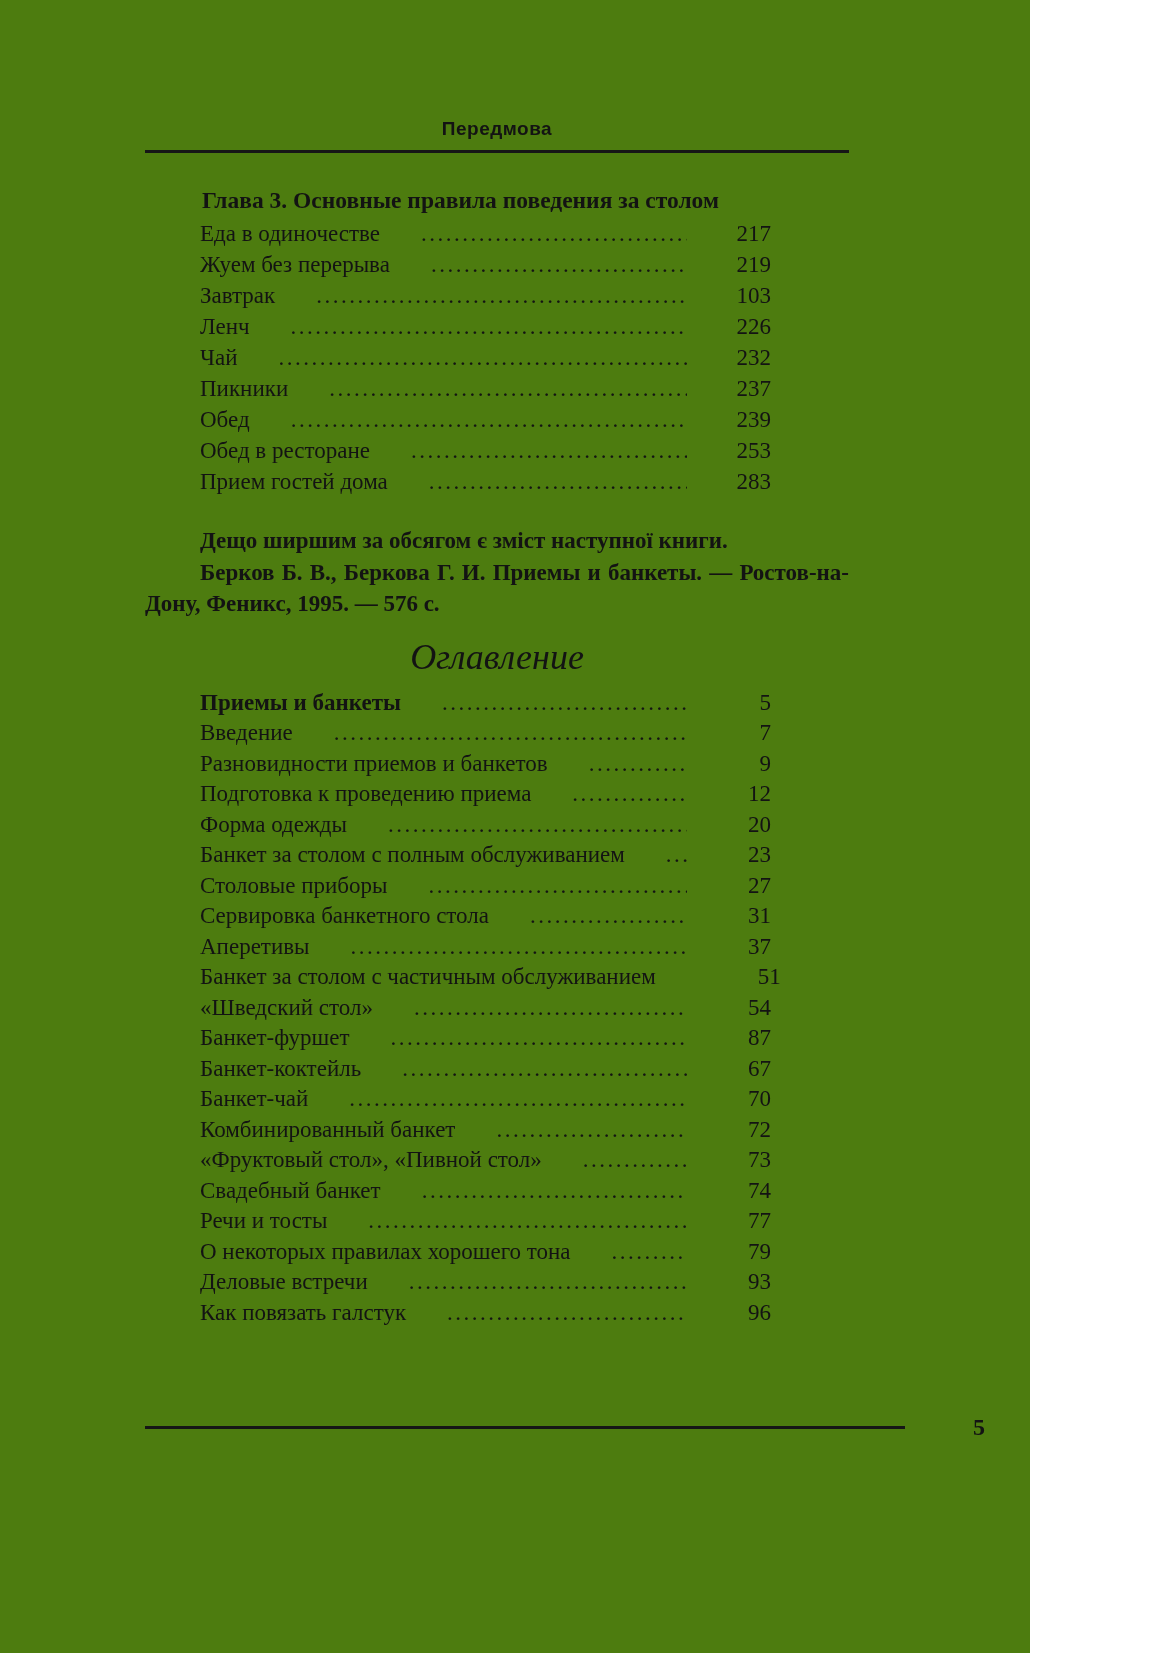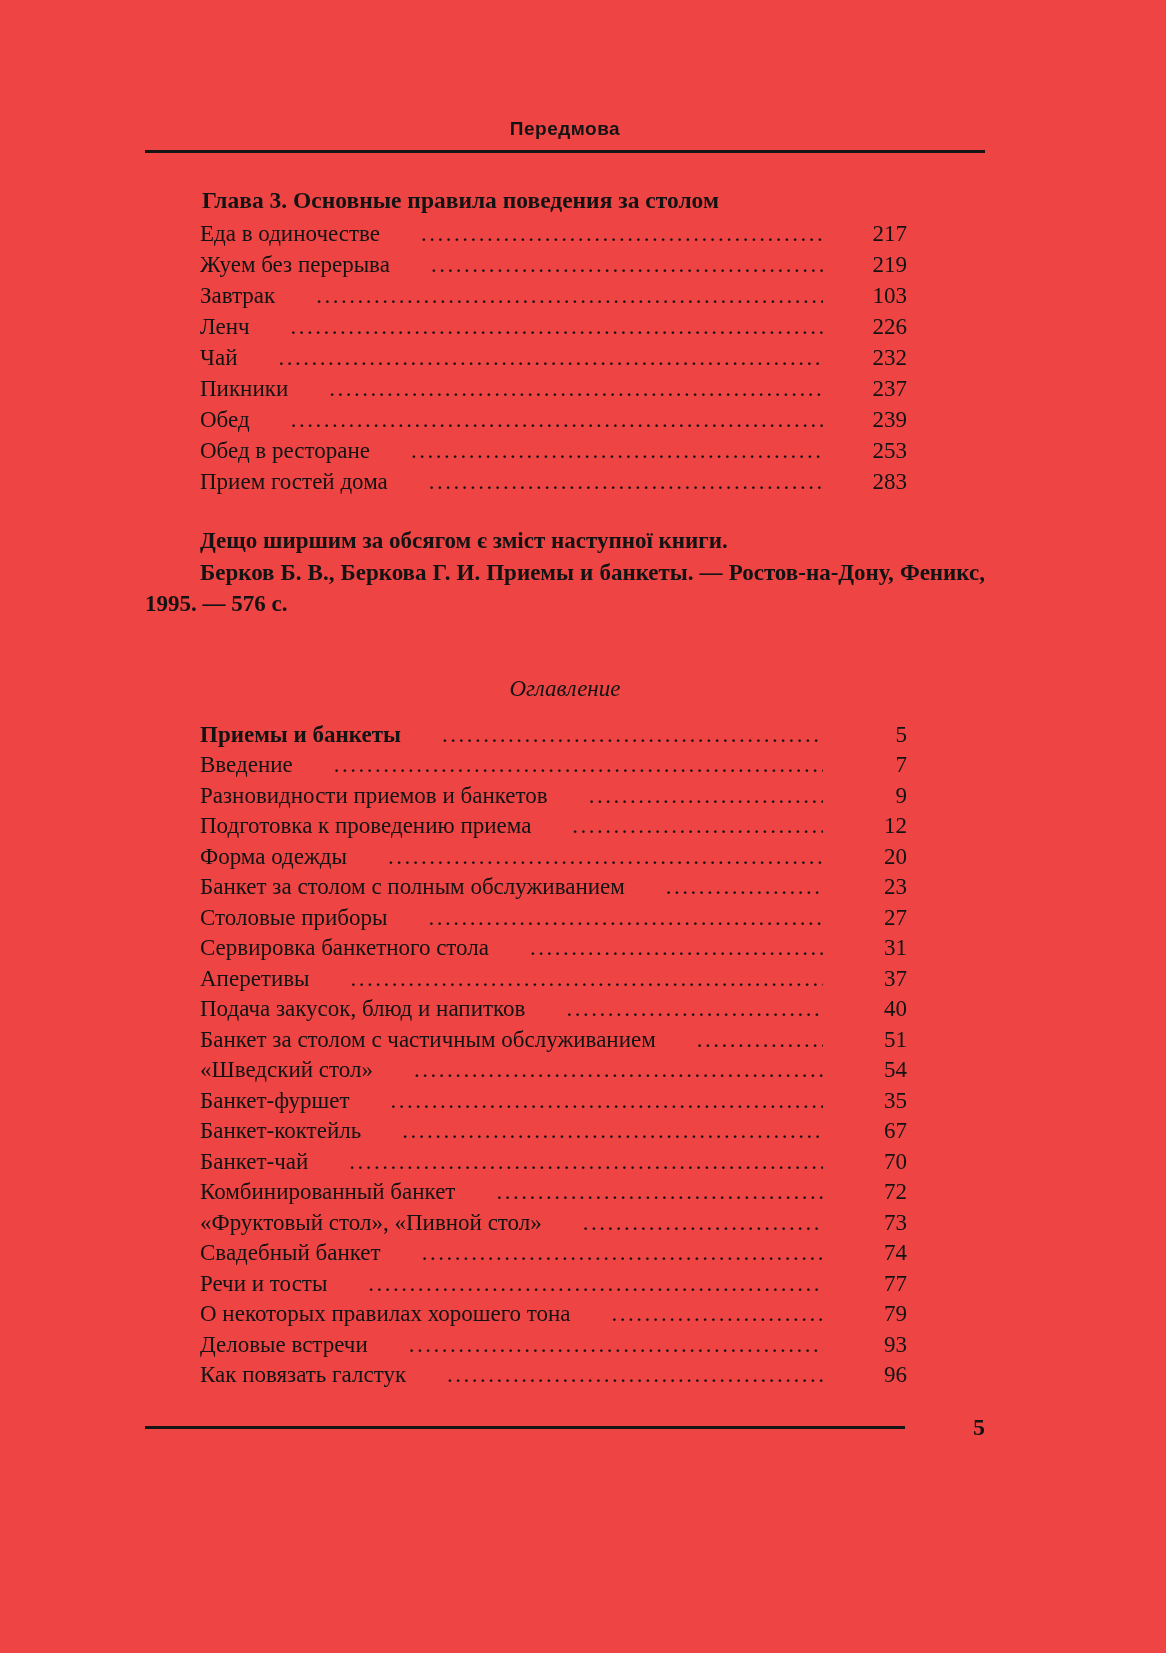--- a/index.html
+++ b/index.html
@@ -1,20 +1,20 @@
 <!DOCTYPE html>
 <html><head>
 <meta charset="utf-8">
 <style>
   * { margin: 0; padding: 0; box-sizing: border-box; }
   html, body { background: #ffffff; }
   .page {
-    width: 1166px;
+    width: 1030px;
     height: 1653px;
-    background: #ef4444;
+    background: #4d7c0f;
     color: #131313;
     font-family: "Liberation Serif", serif;
     position: relative;
     padding: 118px 181px 0 145px;
     overflow: hidden;
   }
   .running-head {
     text-align: center;
     font-family: "Liberation Sans", sans-serif;
     font-weight: bold;
@@ -59,24 +59,24 @@
   }
   .note {
     margin-top: 28px;
     font-size: 23px;
     line-height: 31.5px;
     text-align: justify;
   }
   .note-intro { text-indent: 55px; font-weight: bold; }
   .note-reference { font-weight: bold; text-indent: 55px; }
   .contents-heading {
-    margin-top: 52px;
+    margin-top: 20px;
     text-align: center;
     font-style: italic;
-    font-size: 23px;
+    font-size: 36px;
     line-height: 34px;
   }
   .toc--contents { margin-top: 14px; }
   .footer {
     position: absolute;
     left: 145px;
     top: 1415px;
     width: 840px;
     display: flex;
     align-items: center;
@@ -216,42 +216,37 @@
         <span class="leader"></span>
         <span class="toc-page">31</span>
       </div>
 
       <div class="toc-row">
         <span class="toc-title">Аперетивы</span>
         <span class="leader"></span>
         <span class="toc-page">37</span>
       </div>
 
-      <div class="toc-row">
-        <span class="toc-title">Подача закусок, блюд и напитков</span>
-        <span class="leader"></span>
-        <span class="toc-page">40</span>
-      </div>
 
       <div class="toc-row">
         <span class="toc-title">Банкет за столом с частичным обслуживанием</span>
         <span class="leader"></span>
         <span class="toc-page">51</span>
       </div>
 
       <div class="toc-row">
         <span class="toc-title">«Шведский стол»</span>
         <span class="leader"></span>
         <span class="toc-page">54</span>
       </div>
 
       <div class="toc-row">
         <span class="toc-title">Банкет-фуршет</span>
         <span class="leader"></span>
-        <span class="toc-page">35</span>
+        <span class="toc-page">87</span>
       </div>
 
       <div class="toc-row">
         <span class="toc-title">Банкет-коктейль</span>
         <span class="leader"></span>
         <span class="toc-page">67</span>
       </div>
 
       <div class="toc-row">
         <span class="toc-title">Банкет-чай</span>

